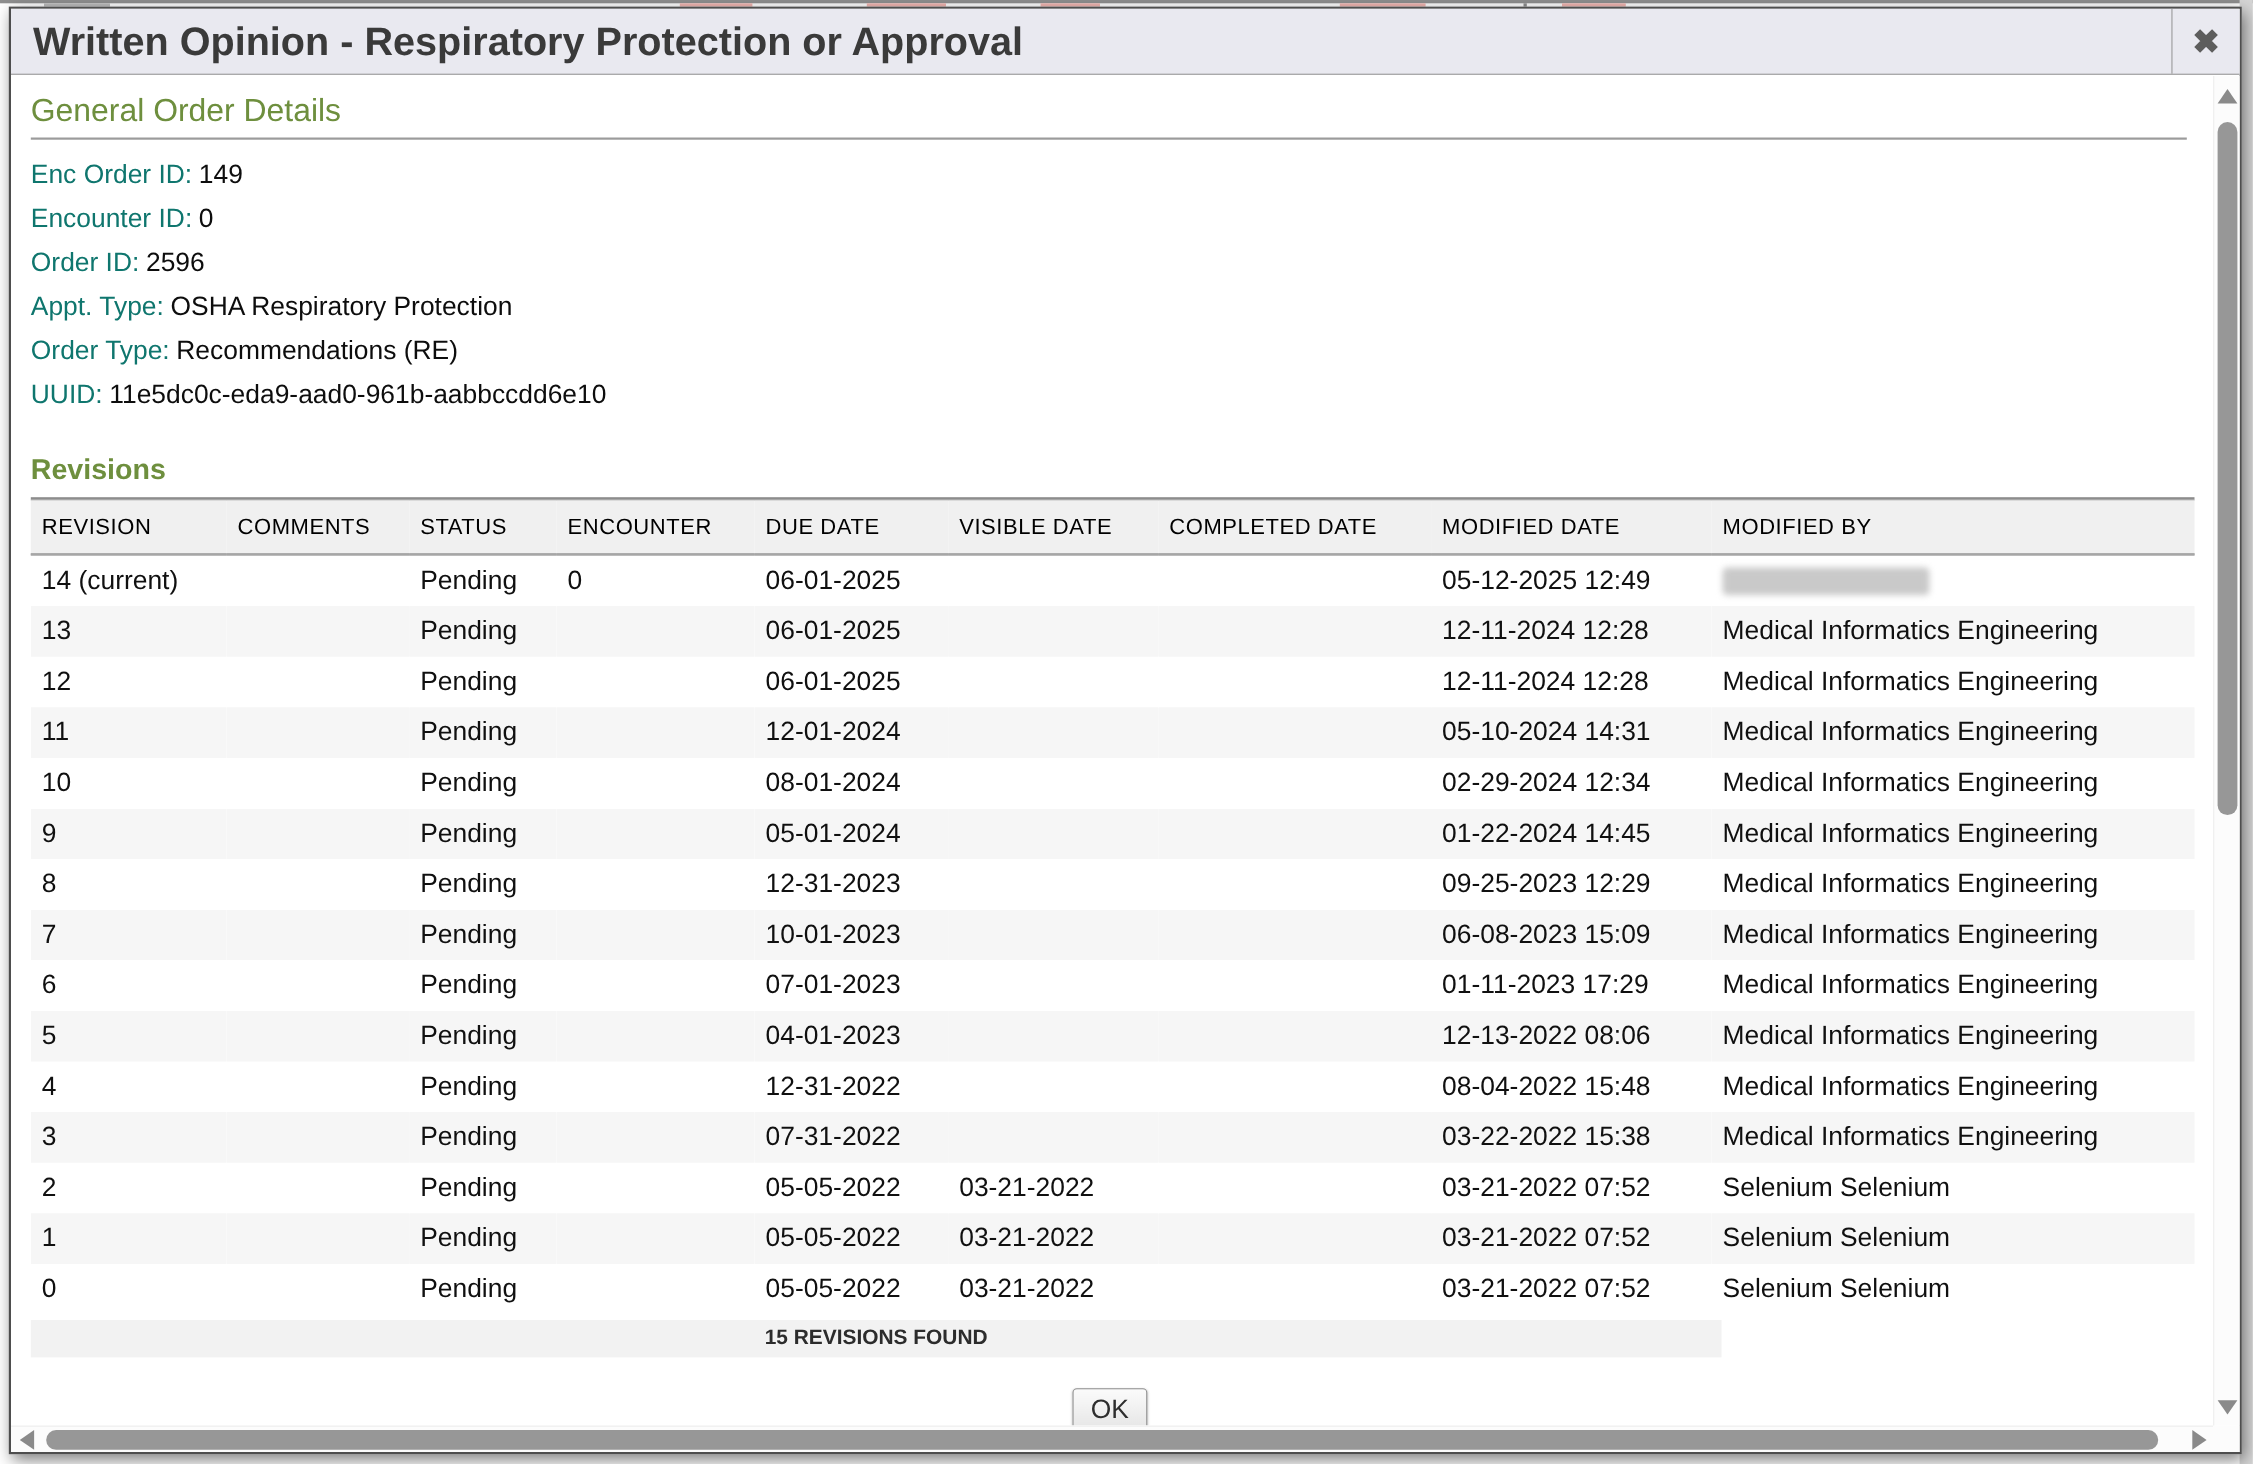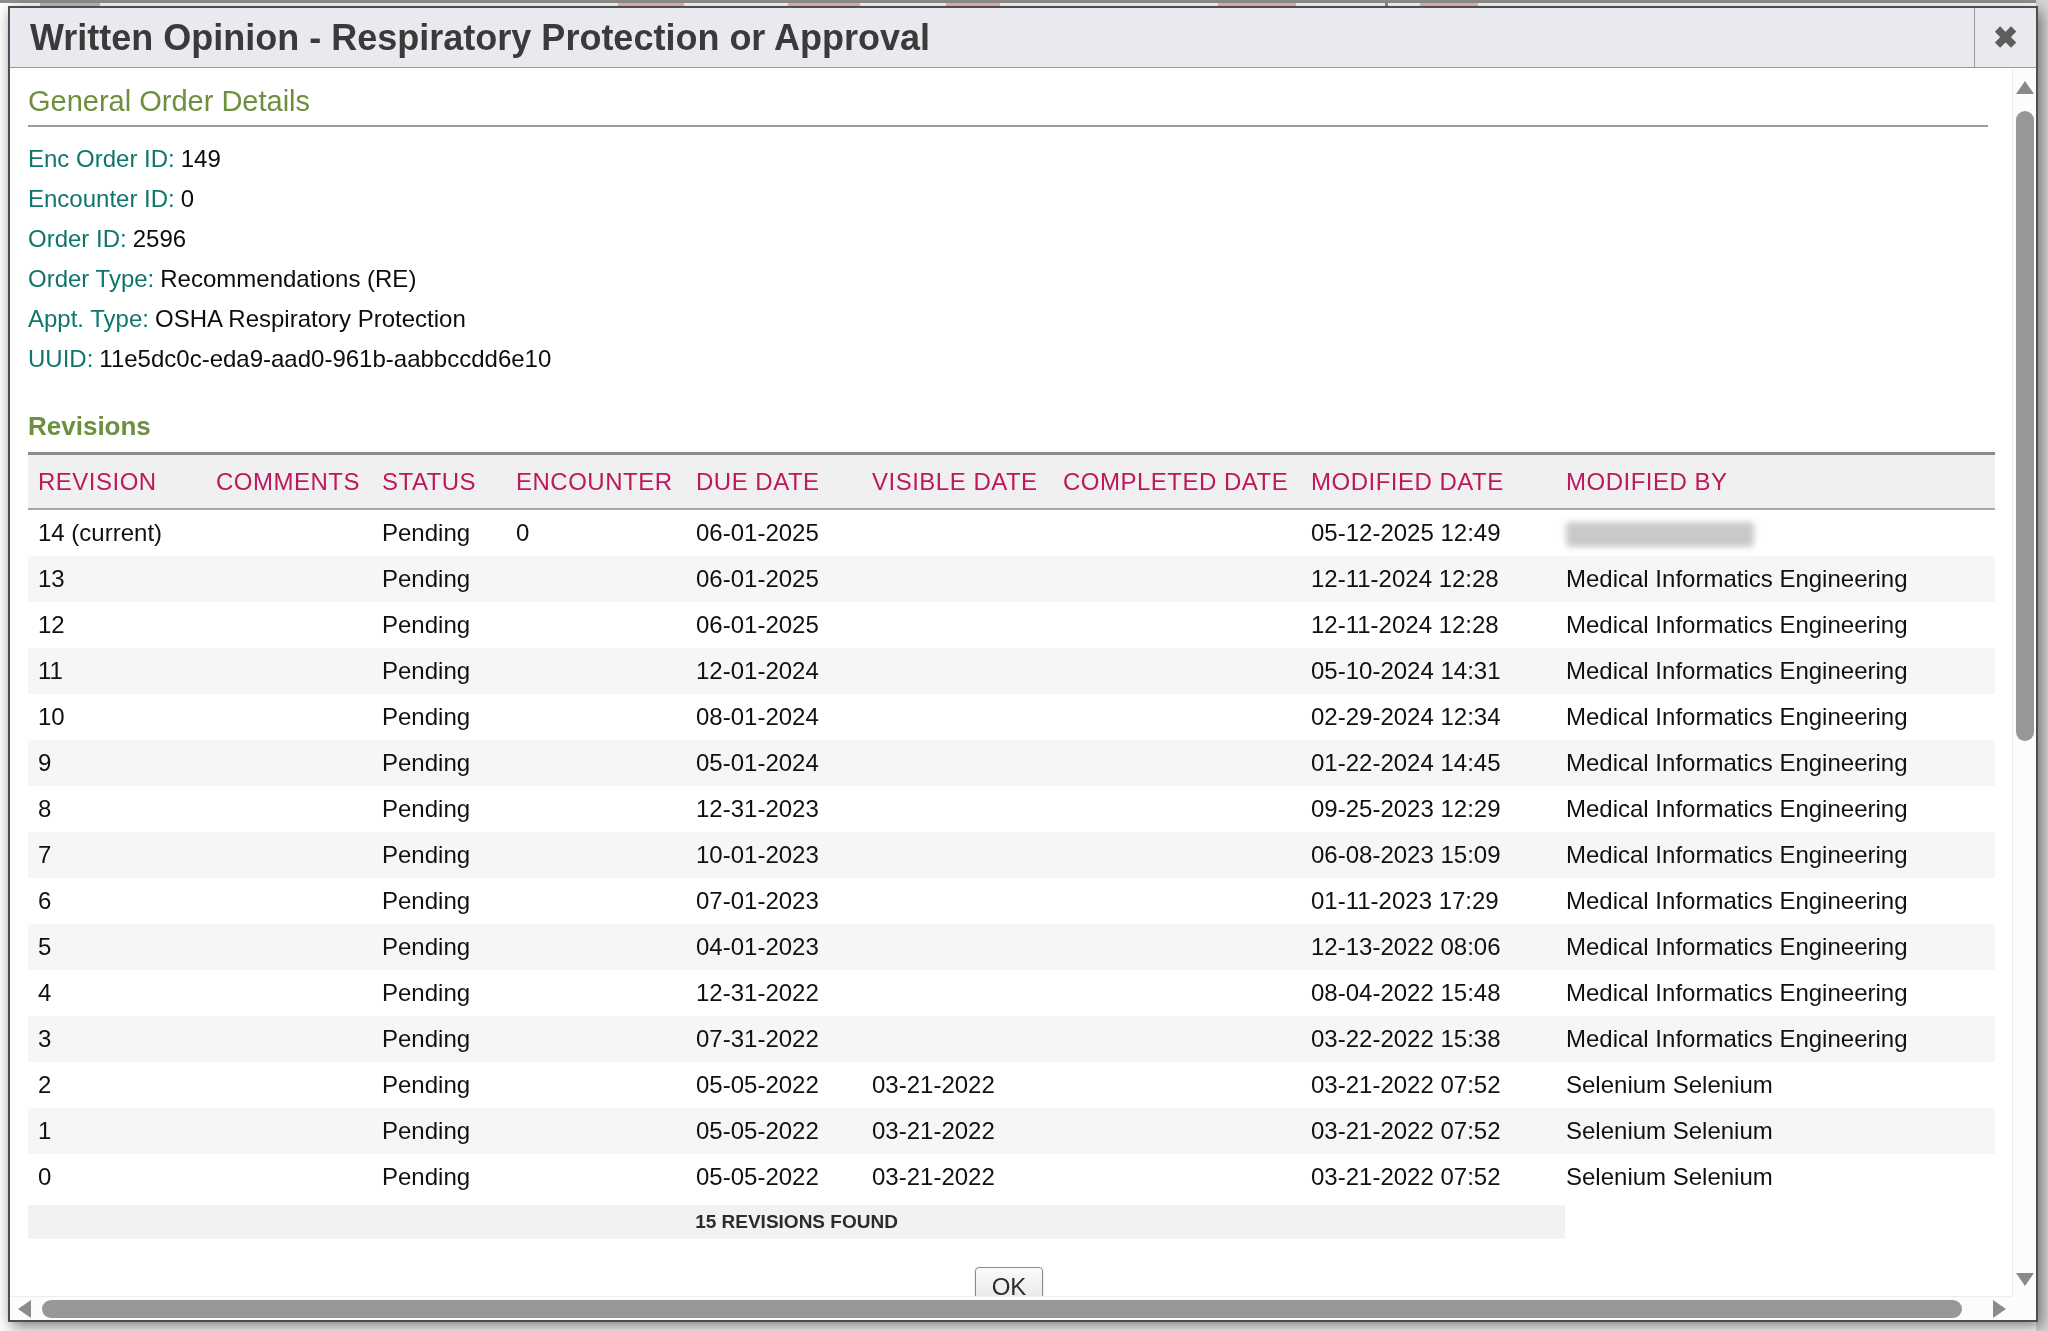--- a/index.html
+++ b/index.html
@@ -34,21 +34,21 @@
   .detail-label { color:#0f766e; }
   .detail-value { color:#0d0d0d; margin-left:6px; }
 
   .sub-heading { font-size:26px; font-weight:bold; color:#6e8f3e; margin-top:32px; margin-bottom:10px; }
 
   .table-top-rule { width:1967px; height:2px; border-top:2px solid #8c8c8c; border-bottom:1px solid #8c8c8c; }
 
   table.revisions { width:1967px; border-collapse:collapse; table-layout:fixed; }
   col.c1{width:178px} col.c2{width:166px} col.c3{width:134px} col.c4{width:180px}
   col.c5{width:176px} col.c6{width:191px} col.c7{width:248px} col.c8{width:255px} col.c9{width:439px}
-  table.revisions th { background:#f0f0f0; color:#be185d; font-weight:400; font-size:24px;
+  table.revisions th { background:#f0f0f0; color:#000000; font-weight:400; font-size:20px;
                        letter-spacing:0.5px; text-align:left; padding:13px 0 12px 10px;
                        border-bottom:2px solid #a6a6a6; white-space:nowrap; }
   table.revisions td { font-size:24px; color:#101010; padding:9px 0 9px 10px; white-space:nowrap;
                        overflow:hidden; }
   table.revisions tbody tr:nth-child(even) { background:#f6f6f6; }
 
   .redacted { display:inline-block; width:188px; height:25px; background:#c9c9c9;
               border-radius:4px; filter:blur(3px); vertical-align:middle; }
 
   .table-footer { width:1537px; height:34px; margin-top:5px; background:#f2f2f2;
@@ -116,24 +116,24 @@
     <div class="detail-line">
       <span class="detail-label">Enc Order ID:</span><span class="detail-value">149</span>
     </div>
     <div class="detail-line">
       <span class="detail-label">Encounter ID:</span><span class="detail-value">0</span>
     </div>
     <div class="detail-line">
       <span class="detail-label">Order ID:</span><span class="detail-value">2596</span>
     </div>
     <div class="detail-line">
+      <span class="detail-label">Appt. Type:</span><span class="detail-value">OSHA Respiratory Protection</span>
+    </div>
+    <div class="detail-line">
       <span class="detail-label">Order Type:</span><span class="detail-value">Recommendations (RE)</span>
-    </div>
-    <div class="detail-line">
-      <span class="detail-label">Appt. Type:</span><span class="detail-value">OSHA Respiratory Protection</span>
     </div>
     <div class="detail-line">
       <span class="detail-label">UUID:</span><span class="detail-value">11e5dc0c-eda9-aad0-961b-aabbccdd6e10</span>
     </div>
 
     <div class="sub-heading">Revisions</div>
 
     <div class="table-top-rule"></div>
     <table class="revisions">
       <colgroup>

